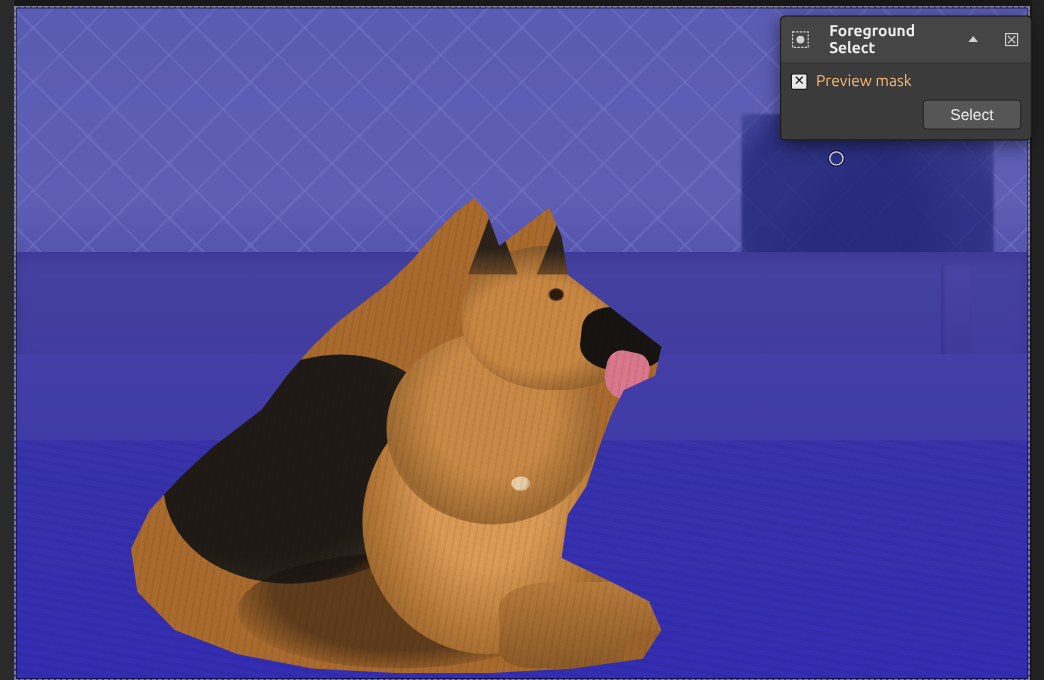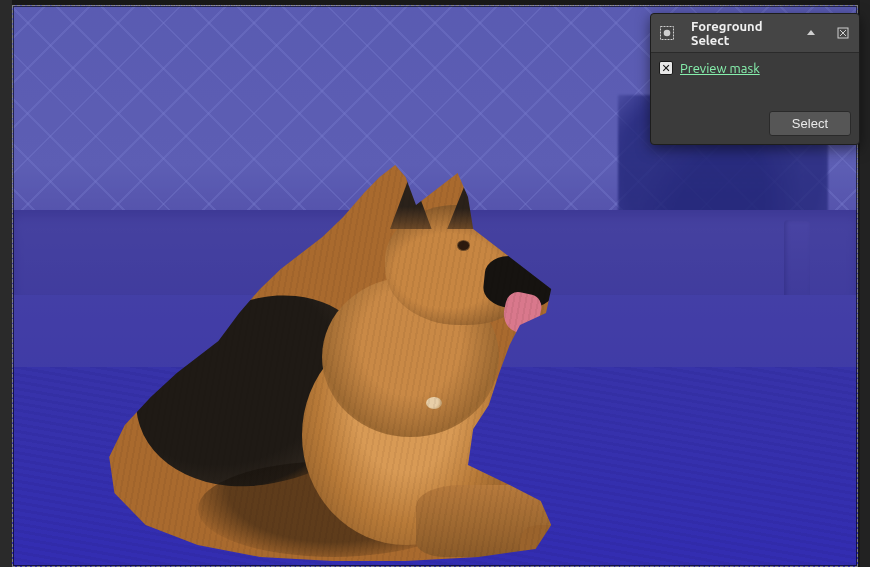--- a/index.html
+++ b/index.html
@@ -254,34 +254,33 @@
       width: 14px; height: 14px;
       background: #e8e8e8;
       border: 1px solid #1a1a1a;
       border-radius: 2px;
       display: inline-flex;
       align-items: center; justify-content: center;
       color: #111;
       font-size: 11px;
       line-height: 1;
     }
-    .chk-label { color: #86efac; text-decoration: underline; }
+    .chk-label { color: #fdba74; }
     .btn-row {
       display: flex;
       justify-content: flex-end;
     }
     .btn {
       background: #565656;
       border: 1px solid #2a2a2a;
       color: #eaeaea;
       padding: 4px 22px;
       border-radius: 3px;
       font-size: 13px;
       cursor: pointer;
-      margin-top: 28px;
     }
     .yellow-guide {
       position: absolute;
       left: 12px; top: 5px;
       width: 846px; height: 1px;
       border-top: 1px dashed rgba(255,220,80,0.5);
       pointer-events: none;
     }
   </style>
 </head>

